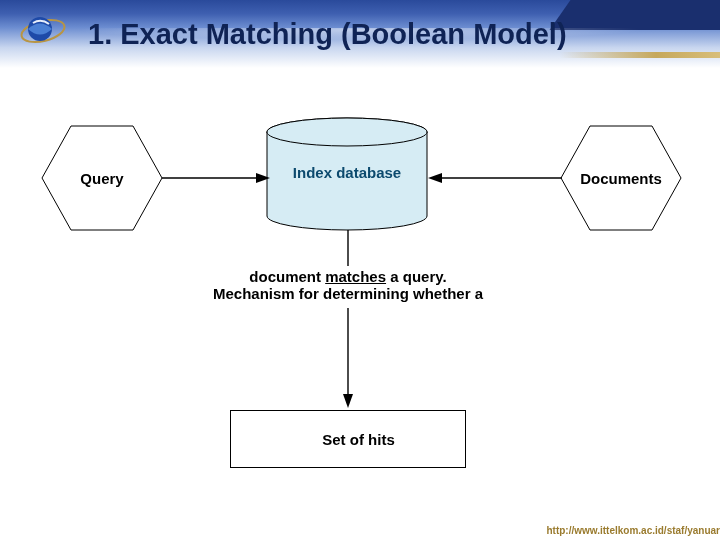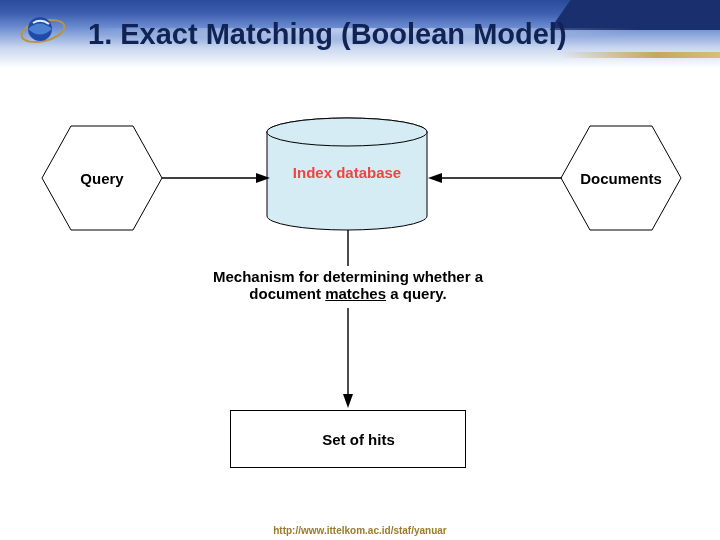--- a/index.html
+++ b/index.html
@@ -75,21 +75,21 @@
     width: 164px;
     height: 116px;
   }
   .cylinder-wrap svg { width: 100%; height: 100%; }
   .cyl-label {
     position: absolute;
     top: 48px; left: 50%;
     transform: translateX(-50%);
     font-size: 15px;
     font-weight: bold;
-    color: #ef4444;
+    color: #0c4a6e;
     white-space: nowrap;
   }
   
   .mechanism {
     position: absolute;
     font-size: 15px;
     font-weight: bold;
     color: #000;
     text-align: center;
     width: 320px;
@@ -106,21 +106,21 @@
     align-items: center;
     justify-content: center;
     padding-left: 21px;
   }
   
   .arrow-svg { position: absolute; overflow: visible; }
   
   .footer {
     position: absolute;
     bottom: 4px; left: 0; right: 0;
-    text-align: center;
+    text-align: right;
     font-size: 10px;
     font-weight: bold;
     color: #9a7b2e;
   }
 </style>
 </head>
 <body>
 
 <div class="header-band">
   <div class="header-right-overlay"></div>
@@ -172,24 +172,24 @@
   <svg class="arrow-svg" style="left:428px; top:102px; width:134px; height:16px;">
     <line x1="134" y1="8" x2="14" y2="8" stroke="#000" stroke-width="1.4"></line>
     <polygon points="14,3 0,8 14,13" fill="#000"></polygon>
   </svg>
 
   <svg class="arrow-svg" style="left:340px; top:162px; width:16px; height:36px;">
     <line x1="8" y1="0" x2="8" y2="36" stroke="#000" stroke-width="1.4"></line>
   </svg>
 
   <div class="mechanism" style="left:188px; top:200px;">
-    <div><span>Mechanism for determining whether a</span></div>
     <div>
       <span>document </span><span class="underline">matches</span><span> a query.</span>
     </div>
+    <div><span>Mechanism for determining whether a</span></div>
   </div>
 
   <svg class="arrow-svg" style="left:340px; top:240px; width:16px; height:100px;">
     <line x1="8" y1="0" x2="8" y2="86" stroke="#000" stroke-width="1.4"></line>
     <polygon points="3,86 8,100 13,86" fill="#000"></polygon>
   </svg>
 
   <div class="box" style="left:230px; top:342px; width:236px; height:58px;">
     <span>Set of hits</span>
   </div>

